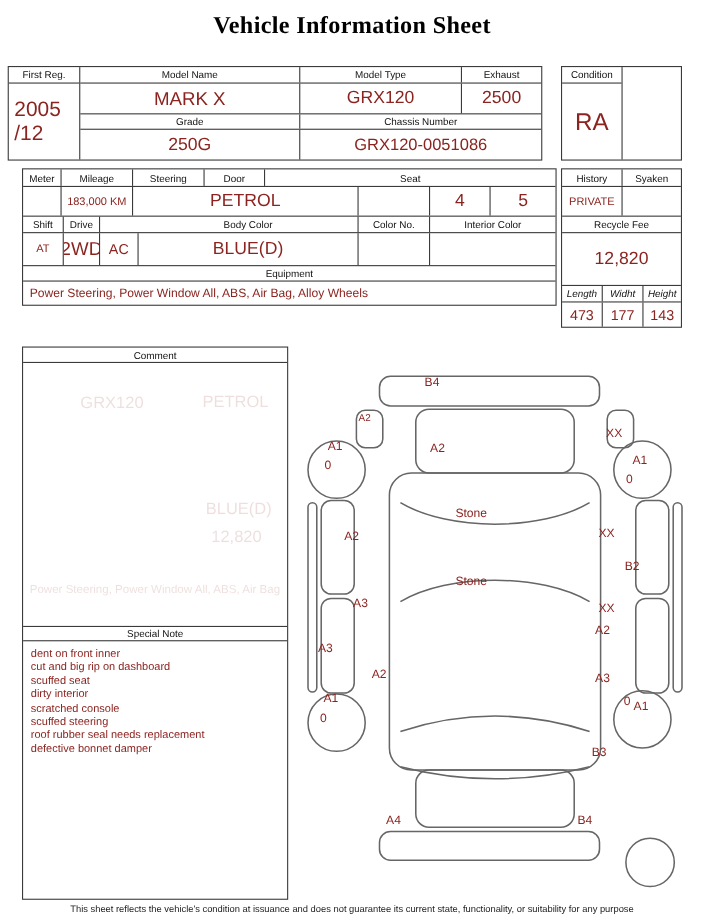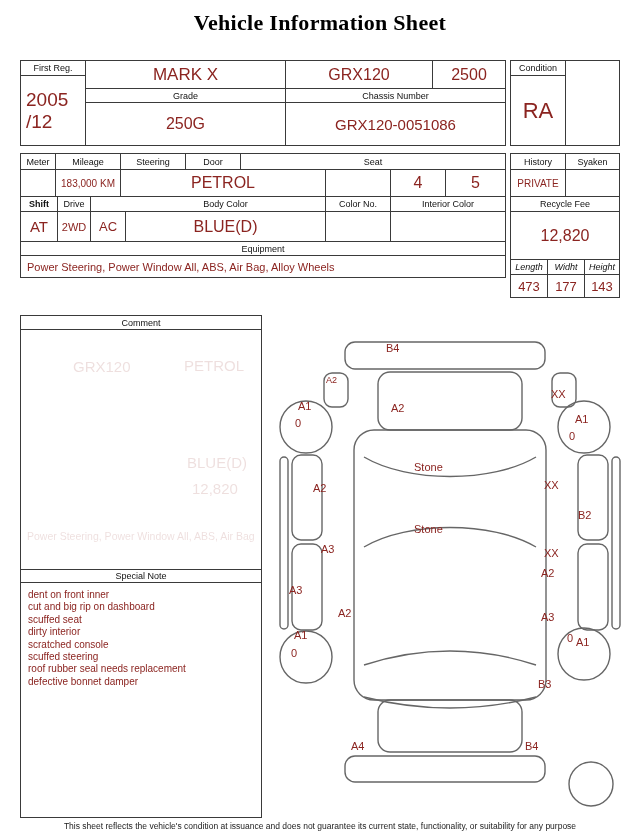--- a/index.html
+++ b/index.html
@@ -40,27 +40,32 @@
     font-size:8.5px; color:#222;
   }
 </style>
 </head>
 <body>
 
 <div>
 
   <h1 class="title">Vehicle Information Sheet</h1>
 
-  <div class="block" style="left:20px;top:60px;width:486px;height:86px;">
+  <div class="block" style="left:7px;top:60px;width:486px;height:86px;">
     <div class="col br" style="width:65px;">
       <div class="c hdr bb" style="height:15px;">First Reg.</div>
       <div class="c val left" style="flex:1;font-size:19px;white-space:pre-line;padding-left:5px;line-height:1.12;">2005
 /12</div>
     </div>
     <div class="col" style="flex:1;">
+      <div class="row bb" style="height:15px;">
+        <div class="c hdr br" style="width:200px;">Model Name</div>
+        <div class="c hdr br" style="width:147px;">Model Type</div>
+        <div class="c hdr" style="flex:1;">Exhaust</div>
+      </div>
       <div class="row bb" style="height:28px;">
         <div class="c val br" style="width:200px;font-size:17px;">MARK X</div>
         <div class="c val br" style="width:147px;">GRX120</div>
         <div class="c val" style="flex:1;">2500</div>
       </div>
       <div class="row bb" style="height:14px;">
         <div class="c hdr br" style="width:200px;">Grade</div>
         <div class="c hdr" style="flex:1;">Chassis Number</div>
       </div>
       <div class="row" style="flex:1;">
@@ -87,30 +92,30 @@
     </div>
     <div class="row bb" style="height:27px;">
       <div class="c val br" style="width:35px;"></div>
       <div class="c val br" style="width:65px;font-size:10px;">183,000 KM</div>
       <div class="c val br" style="width:205px;">PETROL</div>
       <div class="c val br" style="width:65px;"></div>
       <div class="c val br" style="width:55px;">4</div>
       <div class="c val" style="flex:1;">5</div>
     </div>
     <div class="row bb" style="height:15px;">
-      <div class="c hdr br" style="width:37px;font-weight:bold;">Shift</div>
+      <div class="c hdr br" style="width:37px;">Shift</div>
       <div class="c hdr br" style="width:33px;">Drive</div>
       <div class="c hdr br" style="width:35px;margin-top:36px;">Aircon</div>
       <div class="c hdr br" style="width:200px;">Body Color</div>
       <div class="c hdr br" style="width:65px;">Color No.</div>
       <div class="c hdr" style="flex:1;">Interior Color</div>
     </div>
     <div class="row bb" style="height:30px;">
-      <div class="c val br" style="width:37px;font-size:15px;">AT</div>
-      <div class="c val br" style="width:33px;font-size:11px;">2WD</div>
+      <div class="c val br" style="width:37px;font-size:10px;">AT</div>
+      <div class="c val br" style="width:33px;font-size:17px;">2WD</div>
       <div class="c val br" style="width:35px;font-size:13px;">AC</div>
       <div class="c val br" style="width:200px;">BLUE(D)</div>
       <div class="c val br" style="width:65px;"></div>
       <div class="c val" style="flex:1;"></div>
     </div>
     <div class="c hdr bb" style="height:14px;">Equipment</div>
     <div class="c val left" style="flex:1;font-size:11px;padding-left:6px;">Power Steering, Power Window  All, ABS, Air Bag, Alloy Wheels</div>
   </div>
 
   <div class="block col" style="left:510px;top:153px;width:110px;height:145px;">
@@ -200,21 +205,21 @@
     <div class="dl small" style="left:58px;top:60px;">A2</div>
     <div class="dl" style="left:283px;top:73px;">XX</div>
     <div class="dl" style="left:30px;top:85px;">A1</div>
     <div class="dl" style="left:27px;top:102px;">0</div>
     <div class="dl" style="left:123px;top:87px;">A2</div>
     <div class="dl" style="left:307px;top:98px;">A1</div>
     <div class="dl" style="left:301px;top:115px;">0</div>
     <div class="dl" style="left:146px;top:146px;">Stone</div>
     <div class="dl" style="left:45px;top:167px;">A2</div>
     <div class="dl" style="left:276px;top:164px;">XX</div>
-    <div class="dl" style="left:282px;top:194px;padding-left:28px;">B2</div>
+    <div class="dl" style="left:272px;top:194px;padding-left:28px;">B2</div>
     <div class="dl" style="left:146px;top:208px;">Stone</div>
     <div class="dl" style="left:53px;top:228px;">A3</div>
     <div class="dl" style="left:276px;top:232px;">XX</div>
     <div class="dl" style="left:273px;top:252px;">A2</div>
     <div class="dl" style="left:21px;top:269px;">A3</div>
     <div class="dl" style="left:70px;top:292px;">A2</div>
     <div class="dl" style="left:273px;top:296px;">A3</div>
     <div class="dl" style="left:26px;top:314px;">A1</div>
     <div class="dl" style="left:23px;top:332px;">0</div>
     <div class="dl" style="left:299px;top:317px;">0</div>

